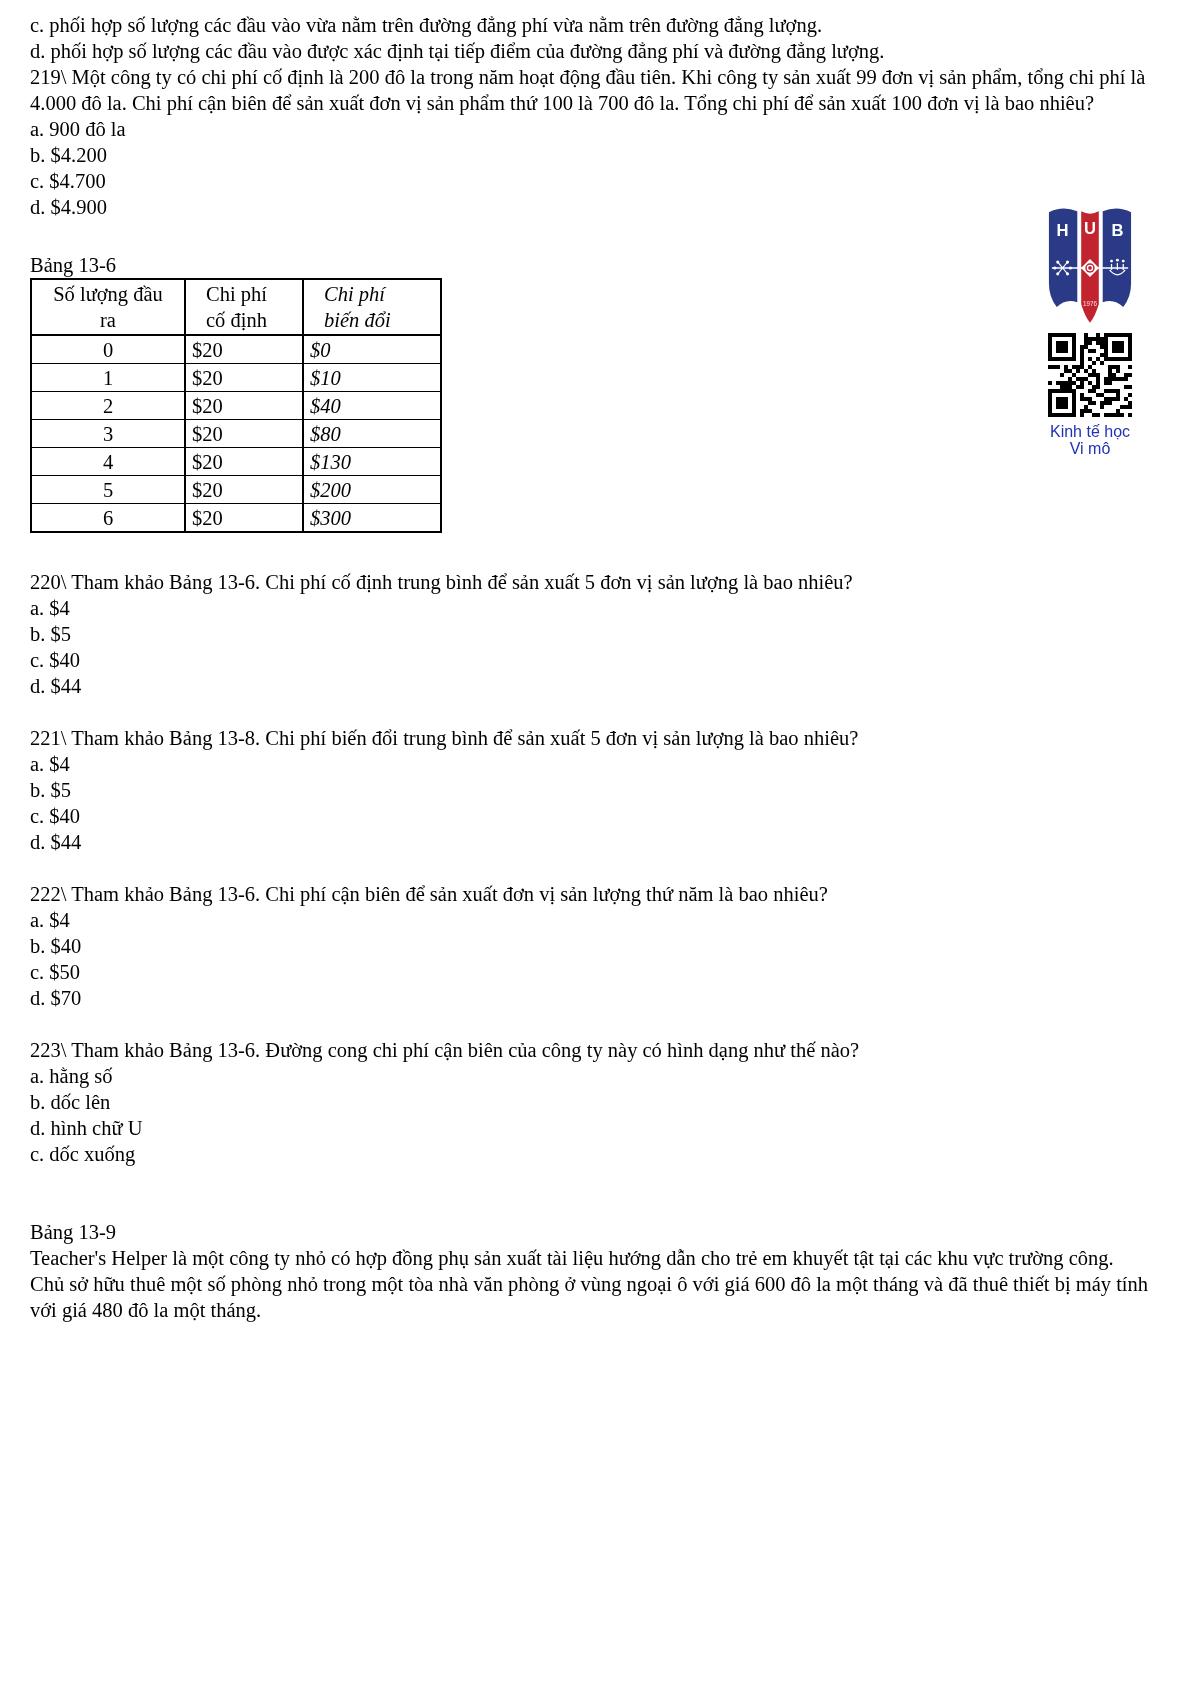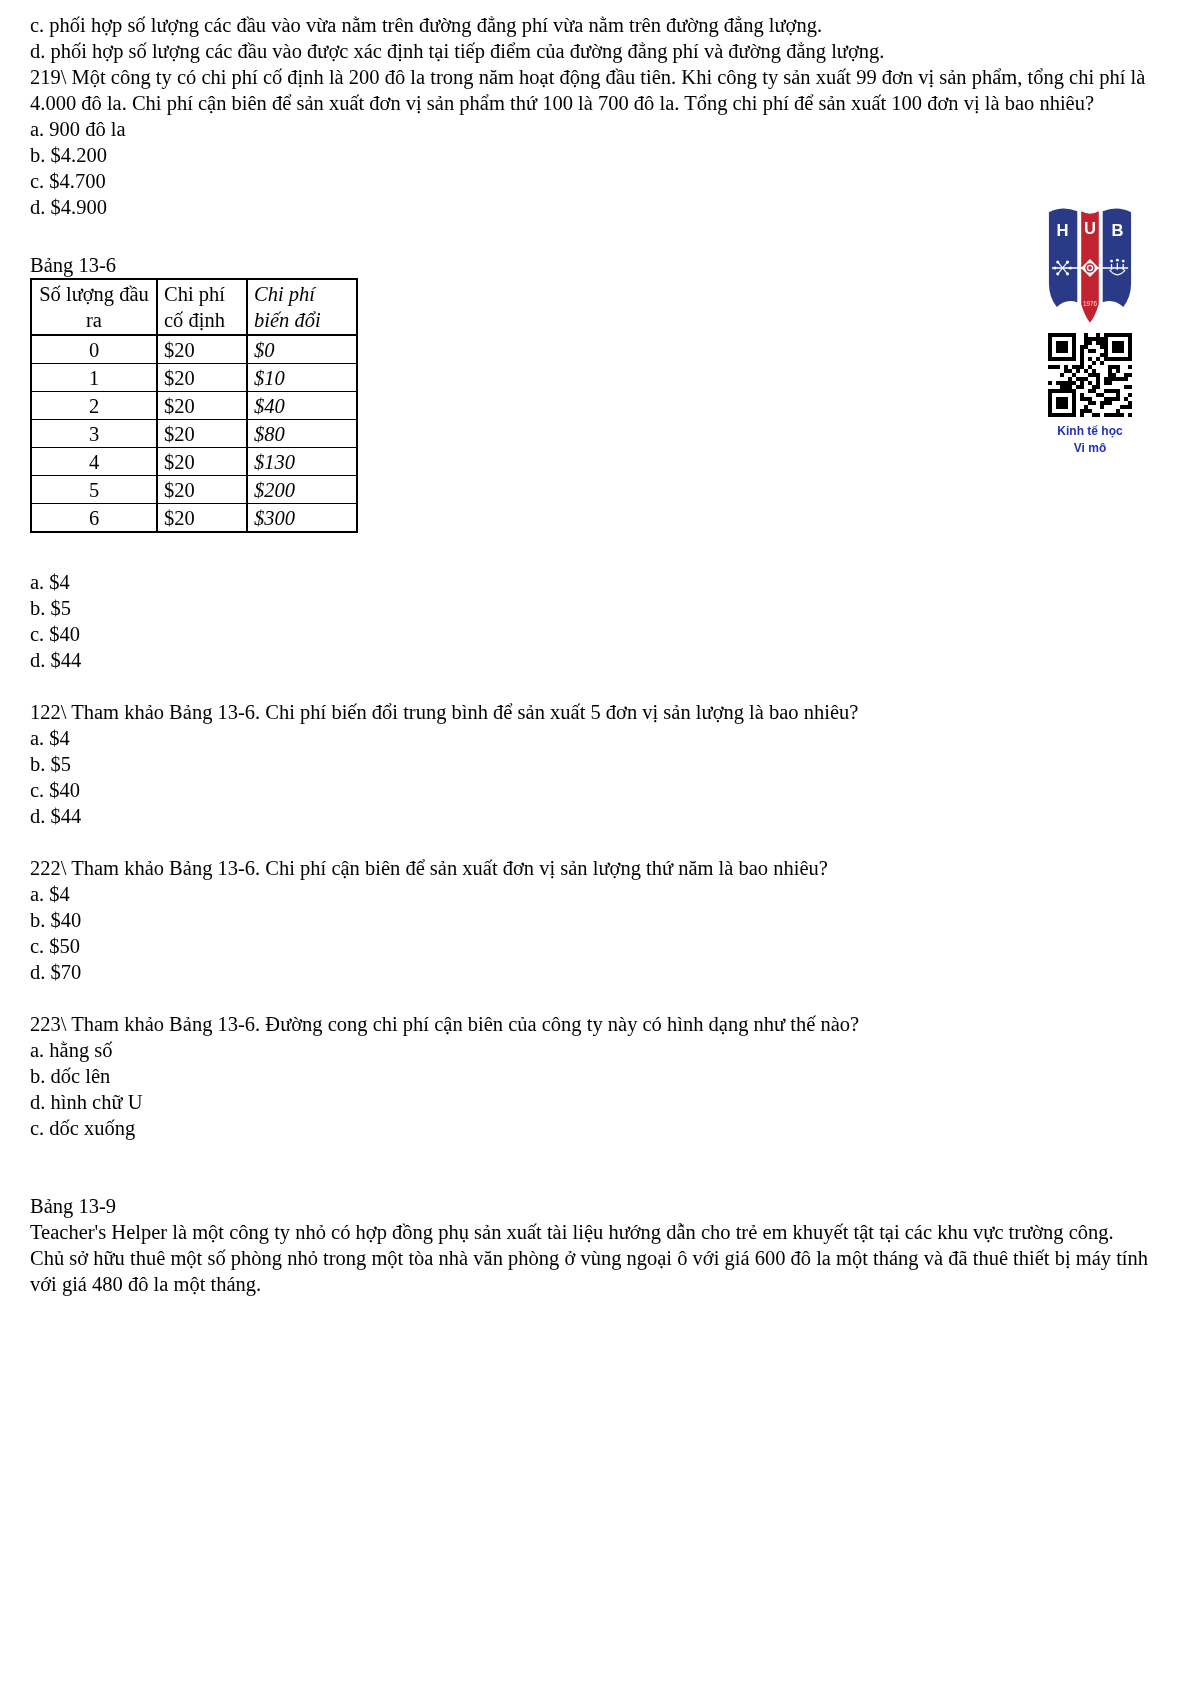--- a/index.html
+++ b/index.html
@@ -27,42 +27,42 @@
     border:2px solid #000;
     table-layout:fixed;
   }
   .tbl th,.tbl td{
     border:1px solid #000;
     font-weight:normal;
     font-size:20.5px;
     line-height:26px;
     overflow:hidden;
   }
-  .tbl th{vertical-align:top;padding:1px 6px;margin-top:23px;}
+  .tbl th{vertical-align:top;padding:1px 20px;margin-top:23px;}
   .tbl td{padding:0 6px;height:27px;}
   .c1{width:112px;text-align:center;}
   .c2{width:76px;text-align:left;}
   .c3{width:96px;text-align:left;font-style:italic;}
   .tbl .bL{border-left:2px solid #000;border-radius:17px;}
   .tbl thead th{border-bottom:2px solid #000;}
 
   .side{
     position:absolute;
     left:1043px;
     top:205px;
     width:94px;
     text-align:center;
   }
   .shield{display:block;margin:0 auto;}
   .qr{display:block;margin:6px auto 0;width:84px;height:84px;}
   .side-caption{
     margin-top:6px;
     font-family:"Liberation Sans","DejaVu Sans",sans-serif;
-    font-weight:bold;
-    font-size:12px;
+    font-weight:normal;
+    font-size:16px;
     line-height:17px;
     color:var(--caption-blue,#2231b5);
   }
 </style>
 </head>
 <body>
 
 <div class="page">
 
   <p>c. phối hợp số lượng các đầu vào vừa nằm trên đường đẳng phí vừa nằm trên đường đẳng lượng.</p>
@@ -117,28 +117,29 @@
       </tr>
       <tr>
         <td class="c1">6</td>
         <td class="c2 bL">$20</td>
         <td class="c3 bL">$300</td>
       </tr>
     </tbody>
   </table>
 
   <div class="q-gap-lg">
+    <p>220\ Tham khảo Bảng 13-6. Chi phí cố định trung bình để sản xuất 5 đơn vị sản lượng là bao nhiêu?</p>
     <p>a. $4</p>
     <p>b. $5</p>
     <p>c. $40</p>
     <p>d. $44</p>
   </div>
 
   <div class="q-gap">
-    <p>122\ Tham khảo Bảng 13-6. Chi phí biến đổi trung bình để sản xuất 5 đơn vị sản lượng là bao nhiêu?</p>
+    <p>221\ Tham khảo Bảng 13-8. Chi phí biến đổi trung bình để sản xuất 5 đơn vị sản lượng là bao nhiêu?</p>
     <p>a. $4</p>
     <p>b. $5</p>
     <p>c. $40</p>
     <p>d. $44</p>
   </div>
 
   <div class="q-gap">
     <p>222\ Tham khảo Bảng 13-6. Chi phí cận biên để sản xuất đơn vị sản lượng thứ năm là bao nhiêu?</p>
     <p>a. $4</p>
     <p>b. $40</p>

